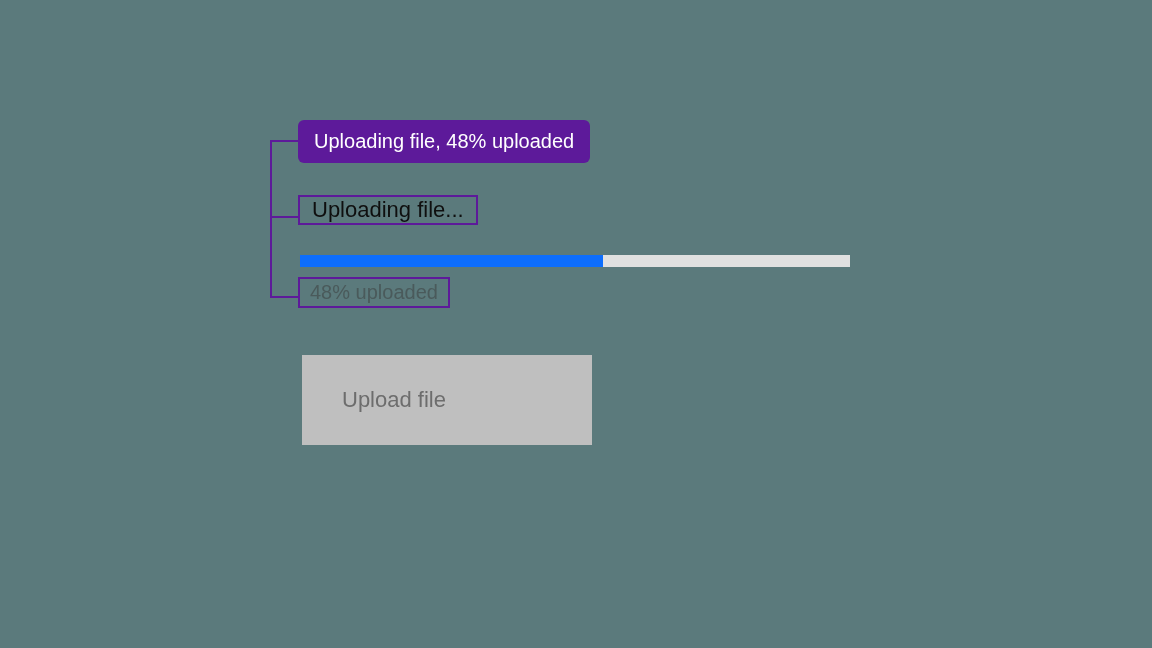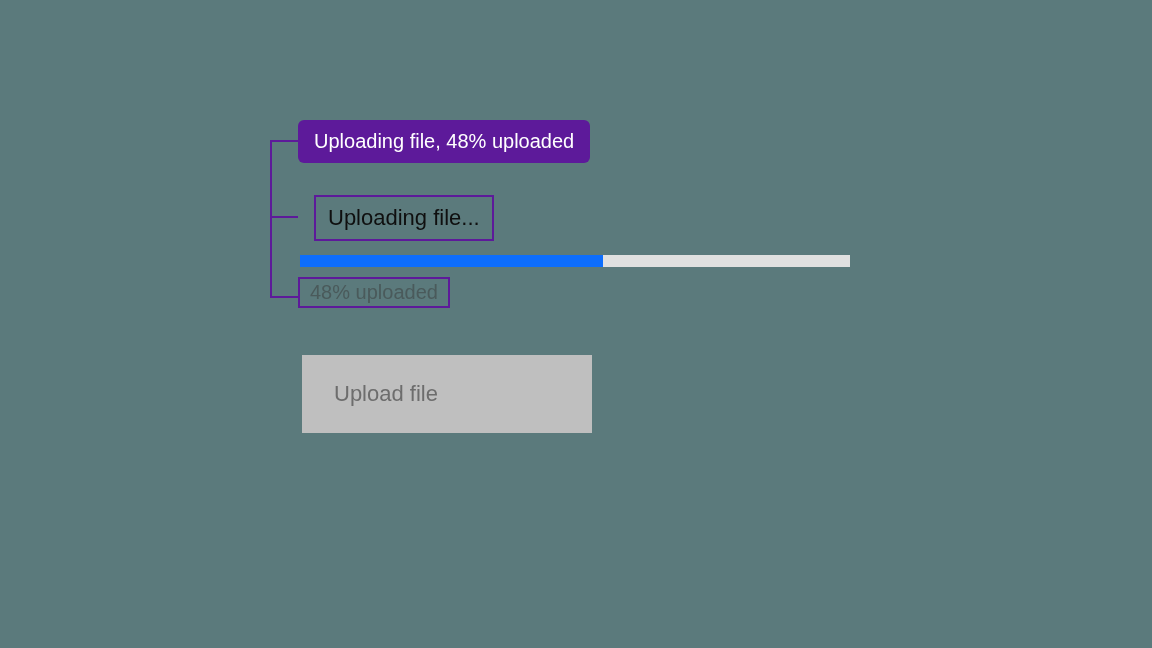--- a/index.html
+++ b/index.html
@@ -24,26 +24,26 @@
       background: #5d1a9a;
       color: #fff;
       font-size: 20px;
       padding: 10px 16px;
       border-radius: 6px;
       white-space: nowrap;
     }
     
     .callout-outline-1 {
       position: absolute;
-      left: 314px;
+      left: 298px;
       top: 195px;
       border: 2px solid #5d1a9a;
       color: #0f0f0f;
       font-size: 22px;
-      padding: 8px 12px;
+      padding: 0 12px;
       white-space: nowrap;
       background: transparent;
     }
     
     .progress-track {
       position: absolute;
       left: 300px;
       top: 255px;
       width: 550px;
       height: 12px;
@@ -79,27 +79,27 @@
     }
     .conn-h1 { left: 270px; top: 140px; width: 28px; height: 2px; }
     .conn-h2 { left: 270px; top: 216px; width: 28px; height: 2px; }
     .conn-h3 { left: 270px; top: 296px; width: 28px; height: 2px; }
     
     .upload-button {
       position: absolute;
       left: 302px;
       top: 355px;
       width: 290px;
-      height: 78px;
+      height: 90px;
       background: #bfbfbf;
       color: #6d6d6d;
       font-size: 22px;
       display: flex;
       align-items: center;
-      padding-left: 32px;
+      padding-left: 40px;
       border: none;
       cursor: pointer;
     }
   </style>
 </head>
 <body>
 
 <div class="stage">
 
   <div class="connector conn-v"></div>

